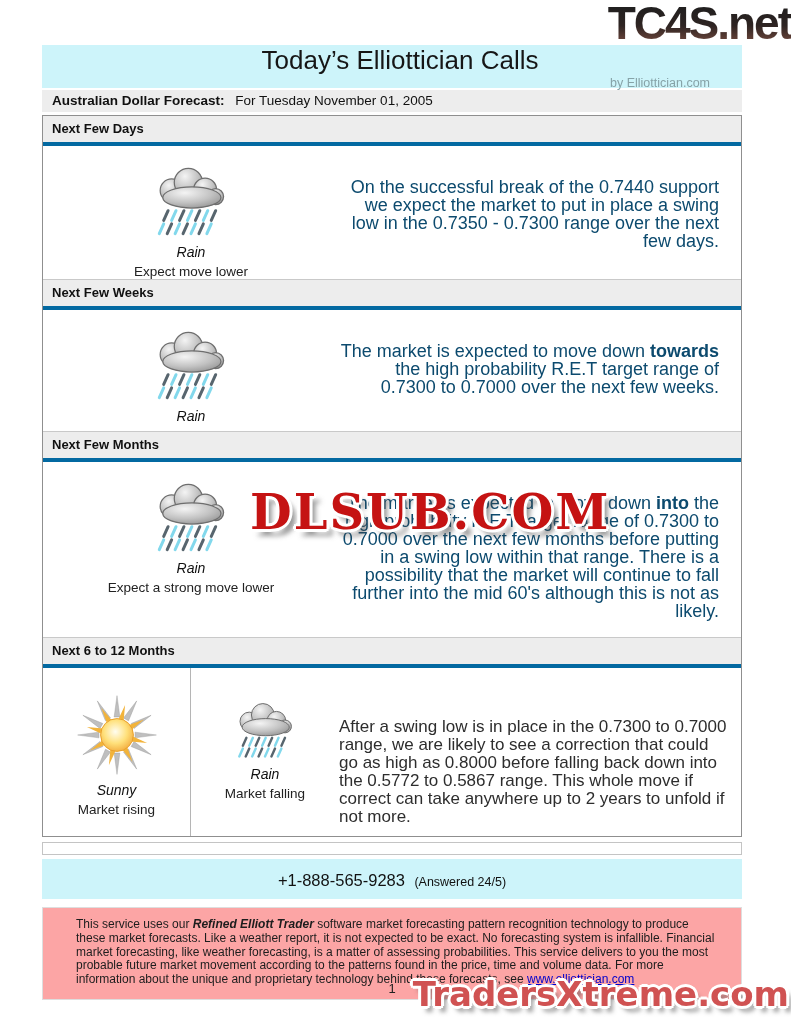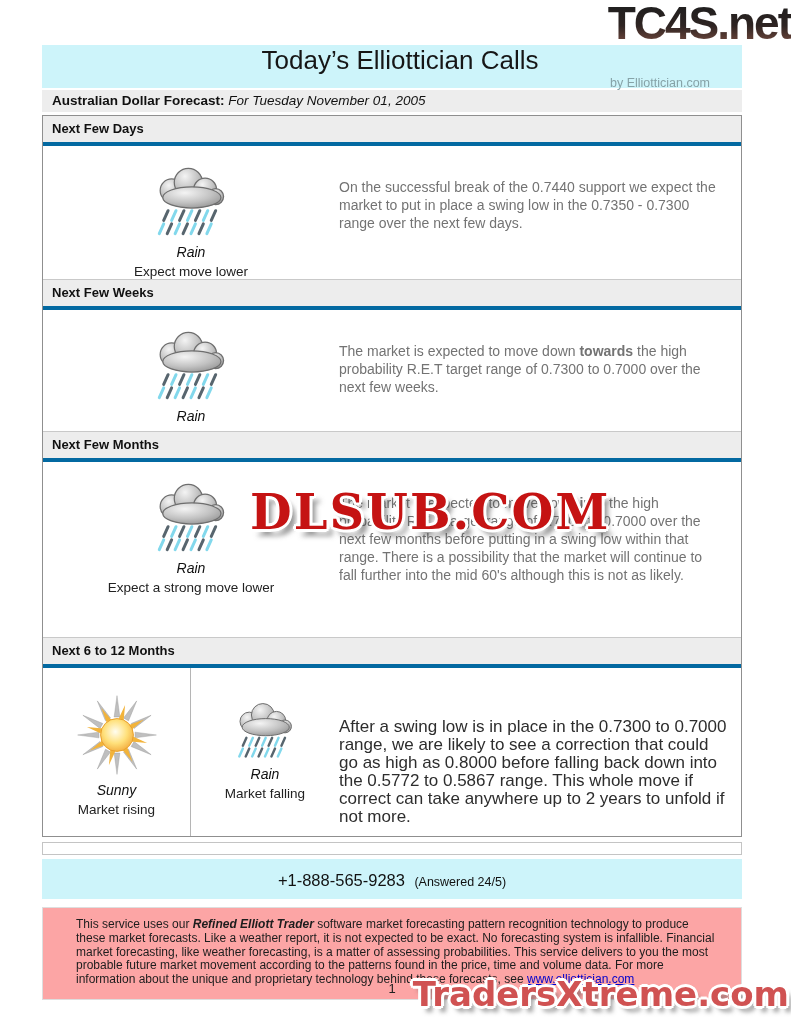--- a/index.html
+++ b/index.html
@@ -24,34 +24,34 @@
     margin-top:45px;height:43px;background:#cdf4fa;
     display:flex;align-items:center;flex-direction:column;
   }
   .title-bar .doc-title{font-size:26px;color:#161616;padding-left:16px;letter-spacing:0;}
   .title-bar .byline{margin-left:auto;padding-right:32px;align-self:flex-end;
     padding-bottom:7px;font-size:12.5px;color:#86a2a7;}
 
   
   .forecast-bar{margin-top:2px;background:#ededed;padding:3px 10px 4px;font-size:13.5px;color:#111;}
   .forecast-bar .flabel{font-weight:bold;}
-  .forecast-bar .fdate{font-style:italic;margin-left:0;}
+  .forecast-bar .fdate{margin-left:7px;}
 
   
   .main-box{margin-top:3px;border:1px solid #8f8f8f;background:#fff;}
   .section-header{
     background:#ededed;font-weight:bold;font-size:13px;color:#111;
     padding:5px 9px 6px;border-bottom:4px solid #0369a1;
   }
   .section + .section .section-header{border-top:1px solid #c9c9c9;}
   .section-body{display:flex;box-sizing:border-box;padding-top:10px;}
   .sb1{min-height:130px;} .sb2{min-height:121px;} .sb3{min-height:175px;} .sb4{min-height:151px;padding-top:0;}
   .icon-col{width:296px;text-align:center;padding-top:8px;box-sizing:border-box;flex:none;}
   .text-col{width:392px;box-sizing:border-box;padding:22px 12px 10px 0;
-    font-size:14px;line-height:18px;color:#737373;}
+    font-size:18px;line-height:18px;color:#0c4a6e;text-align:right;}
   .icon-label{font-weight:normal;font-style:italic;font-size:14px;margin-top:2px;color:#111;}
   .icon-sub{font-size:13.5px;margin-top:4px;color:#222;}
   .cell-sun{width:148px;border-right:1px solid #b5b5b5;text-align:center;
     padding-top:26px;box-sizing:border-box;flex:none;}
   .cell-rain{width:148px;text-align:center;padding-top:32px;box-sizing:border-box;flex:none;}
   .text-col4{flex:1;box-sizing:border-box;padding:50px 12px 10px 0;
     font-size:17px;line-height:18px;color:#2d2d2d;}
 
   .wicon{display:inline-block;}
   .wicon.lg{width:92px;height:74px;}

